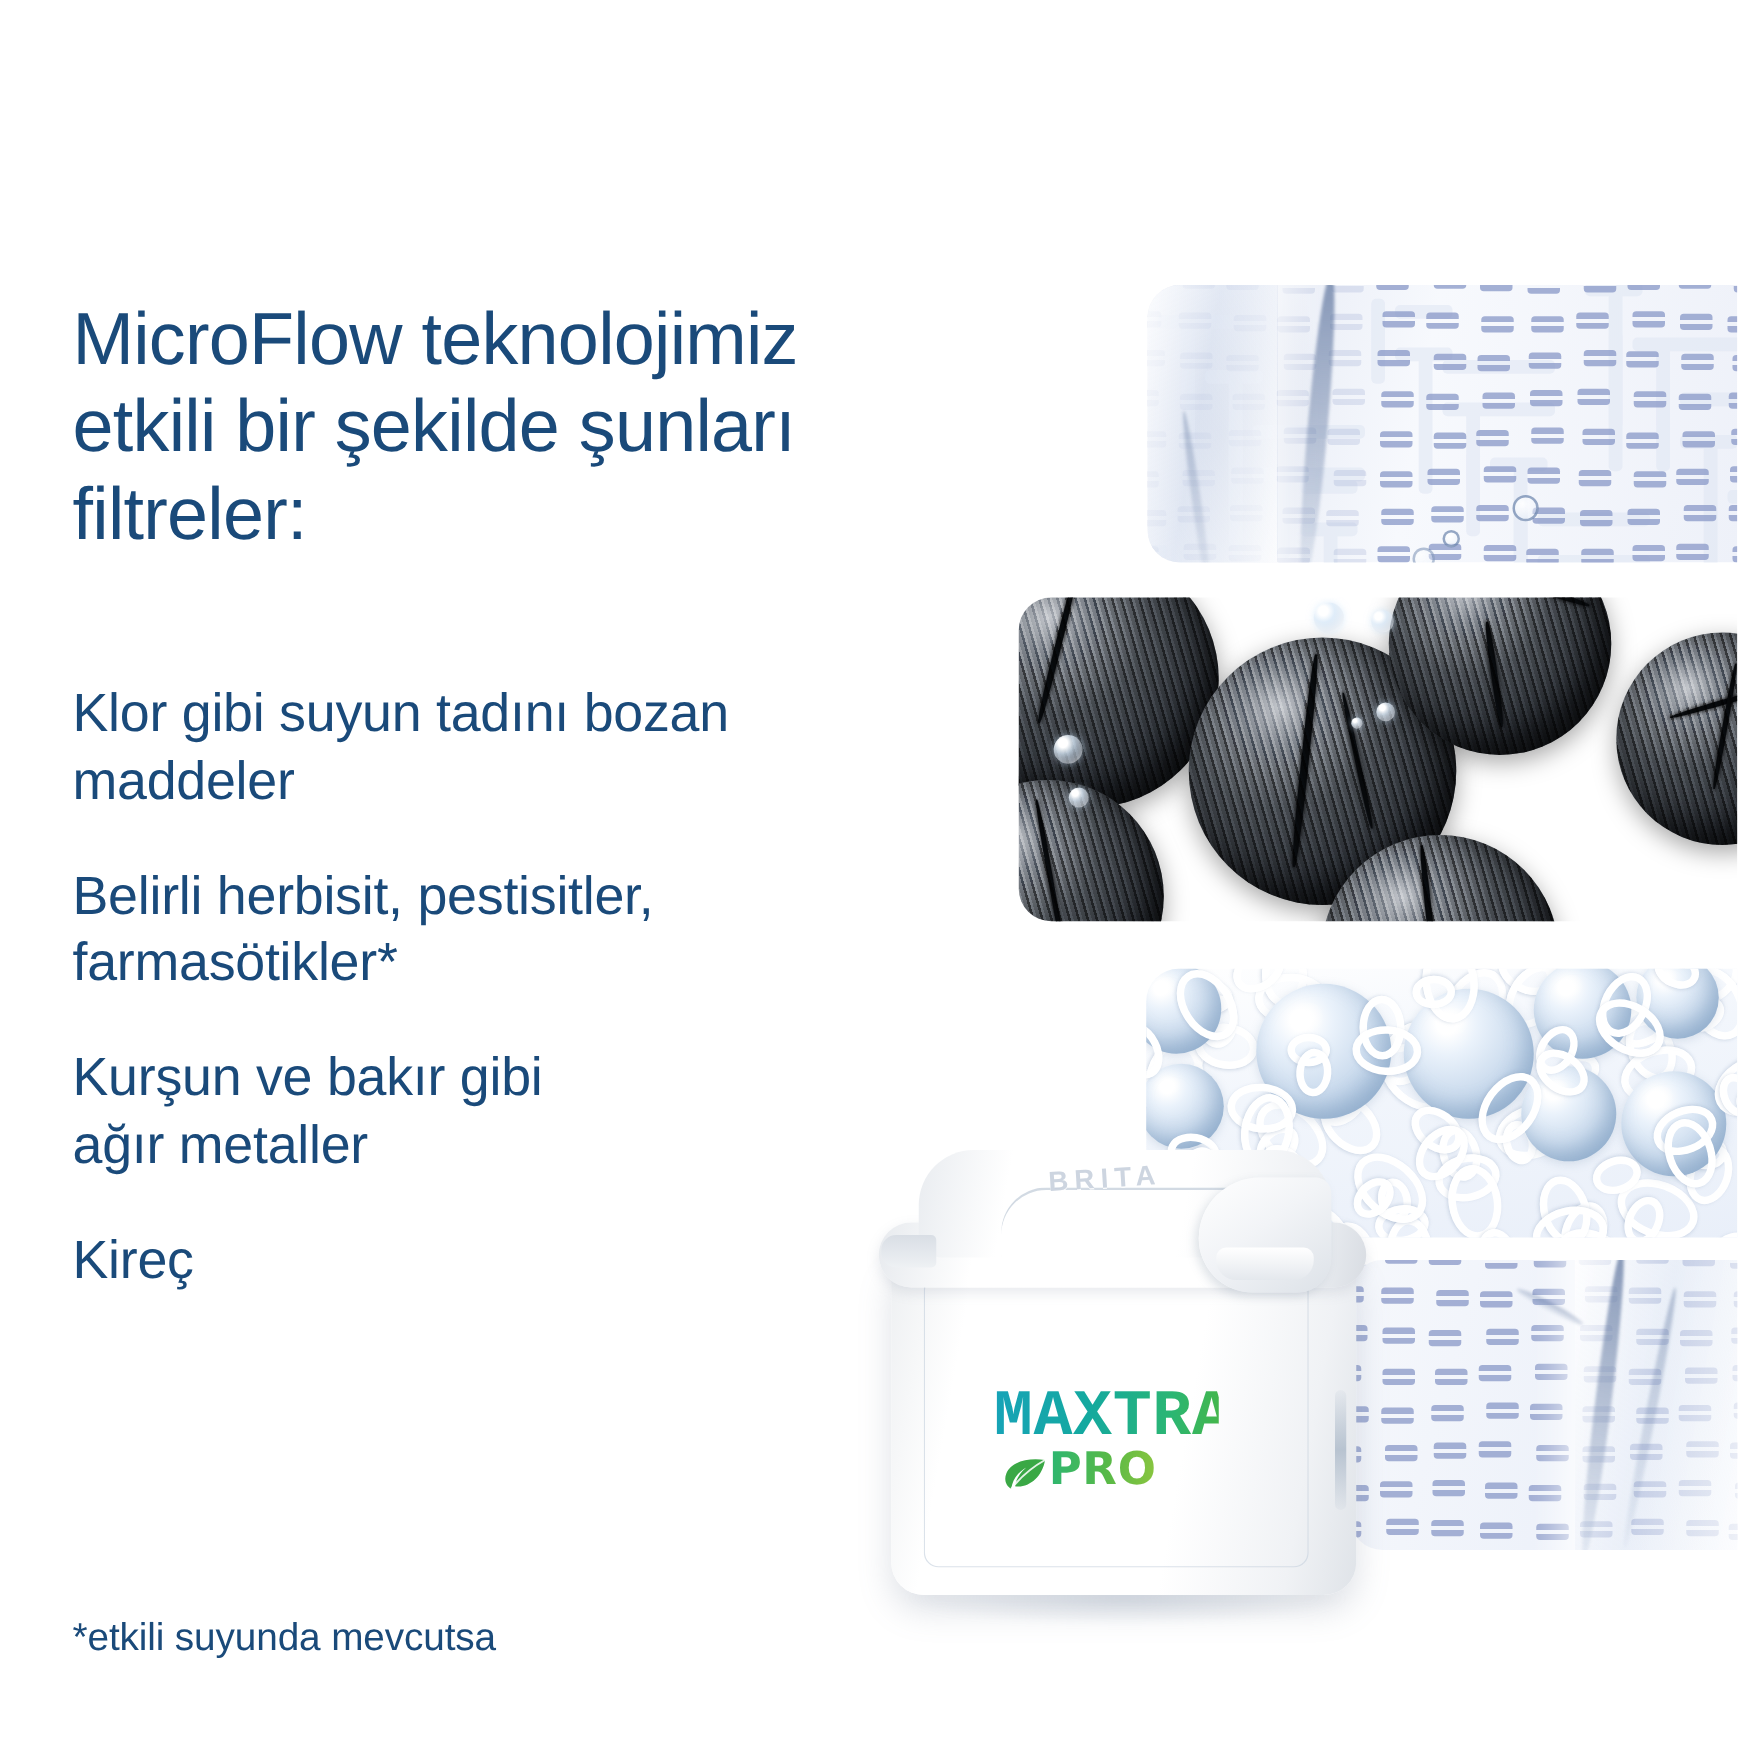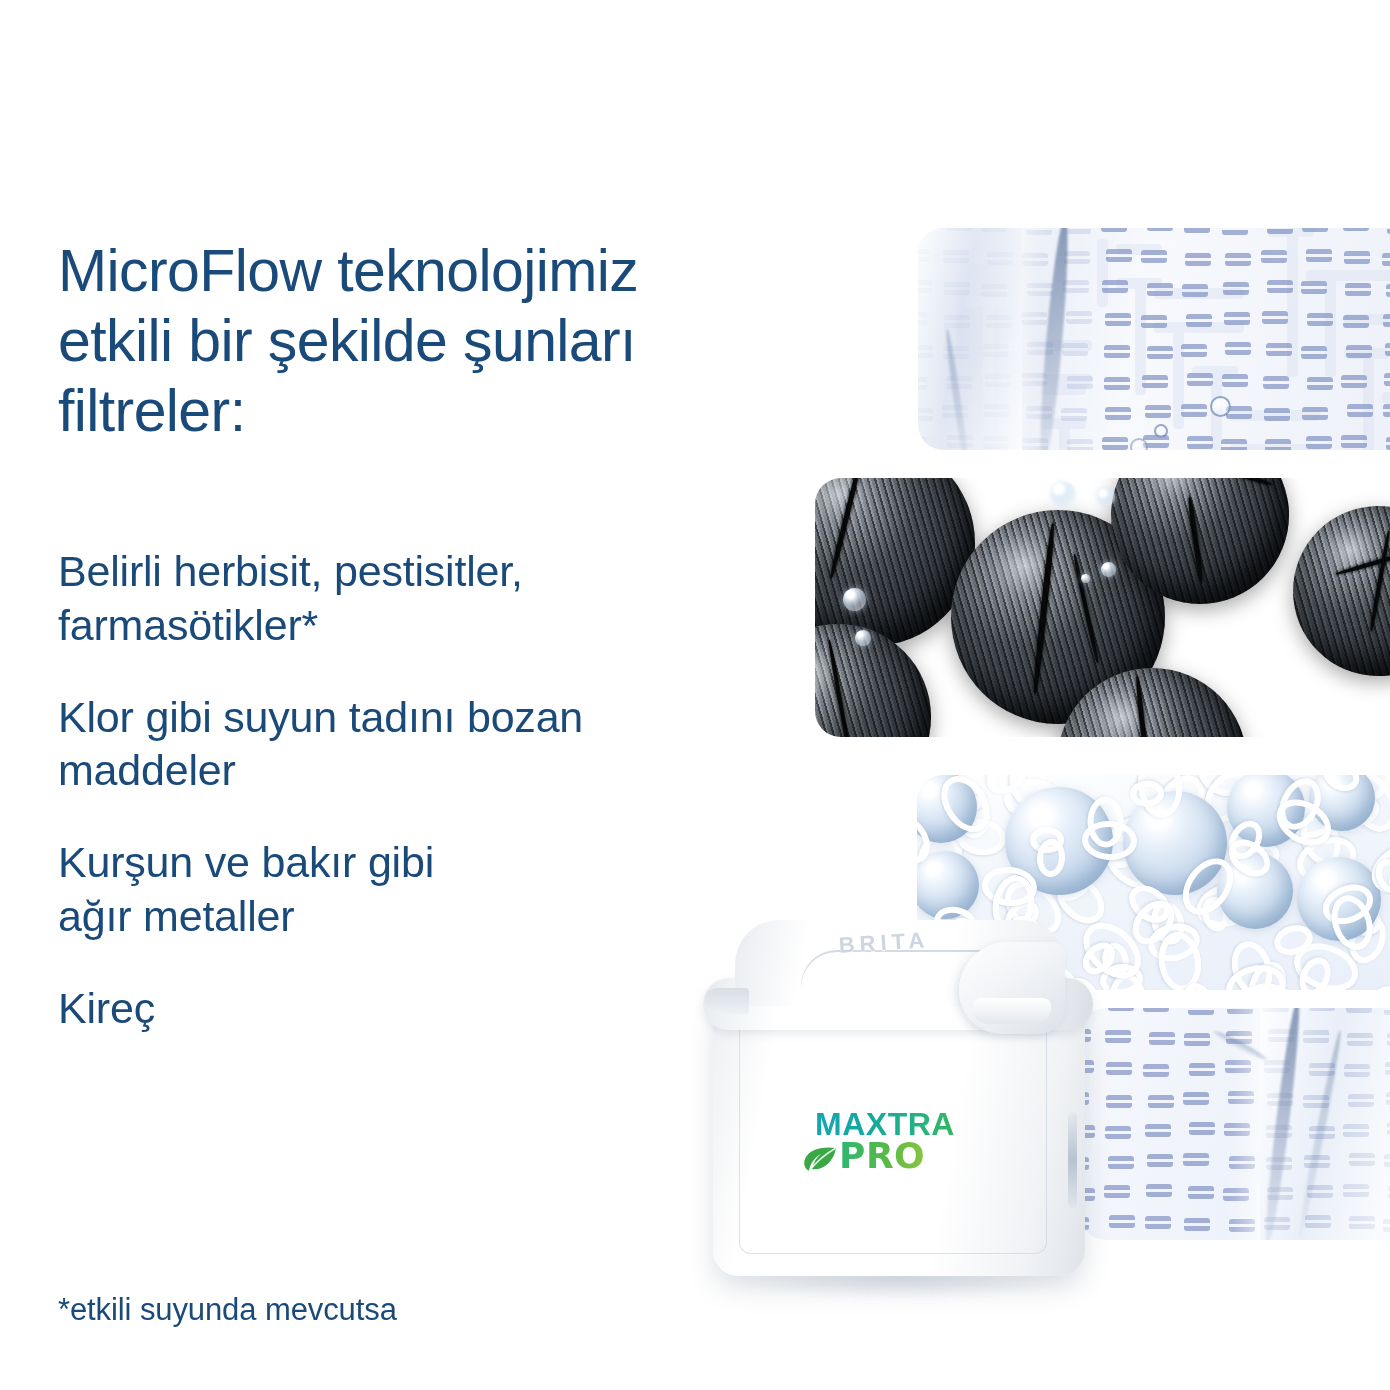--- a/index.html
+++ b/index.html
@@ -205,24 +205,24 @@
     border-radius:6px;
   }
   .cart-shadow{
     position:absolute;left:28px;top:352px;width:350px;height:36px;
     background:radial-gradient(ellipse at 50% 40%,rgba(150,165,185,.28),rgba(255,255,255,0) 72%);
     filter:blur(3px);
   }
   
   .logo{position:absolute;left:98px;top:196px;width:180px;text-align:center;}
   .logo-maxtra{
-    font-size:32px;font-weight:700;letter-spacing:0.5px;line-height:1;
+    font-size:52px;font-weight:700;letter-spacing:0.5px;line-height:1;
     background:linear-gradient(96deg,#17a3b8 0%,#14a99f 42%,#2bb673 78%,#45b649 100%);
     -webkit-background-clip:text;background-clip:text;color:transparent;
-    font-family:Liberation Sans, sans-serif;
+    font-family:Liberation Mono, monospace;
   }
   .logo-row2{position:relative;margin-top:-2px;height:38px;}
   .logo-leaf{
     position:absolute;left:8px;top:8px;width:34px;height:26px;
   }
   .logo-pro{
     position:absolute;left:44px;top:0;
     font-size:36px;font-weight:700;letter-spacing:0.5px;line-height:1;
     background:linear-gradient(96deg,#2bb673 0%,#58b947 55%,#8cc63f 100%);
     -webkit-background-clip:text;background-clip:text;color:transparent;
@@ -625,24 +625,24 @@
     </div>
   </div>
 
   <div class="text-col">
     <h1 class="headline">MicroFlow teknolojimiz
 etkili bir şekilde şunları
 filtreler:</h1>
   </div>
 
   <ul class="benefit-list">
+    <li class="benefit">Klor gibi suyun tadını bozan
+maddeler</li>
     <li class="benefit">Belirli herbisit, pestisitler,
 farmasötikler*</li>
-    <li class="benefit">Klor gibi suyun tadını bozan
-maddeler</li>
     <li class="benefit">Kurşun ve bakır gibi
 ağır metaller</li>
     <li class="benefit">Kireç</li>
   </ul>
 
   <div class="footnote">*etkili suyunda mevcutsa</div>
 
 </div>
 
 </body></html>

